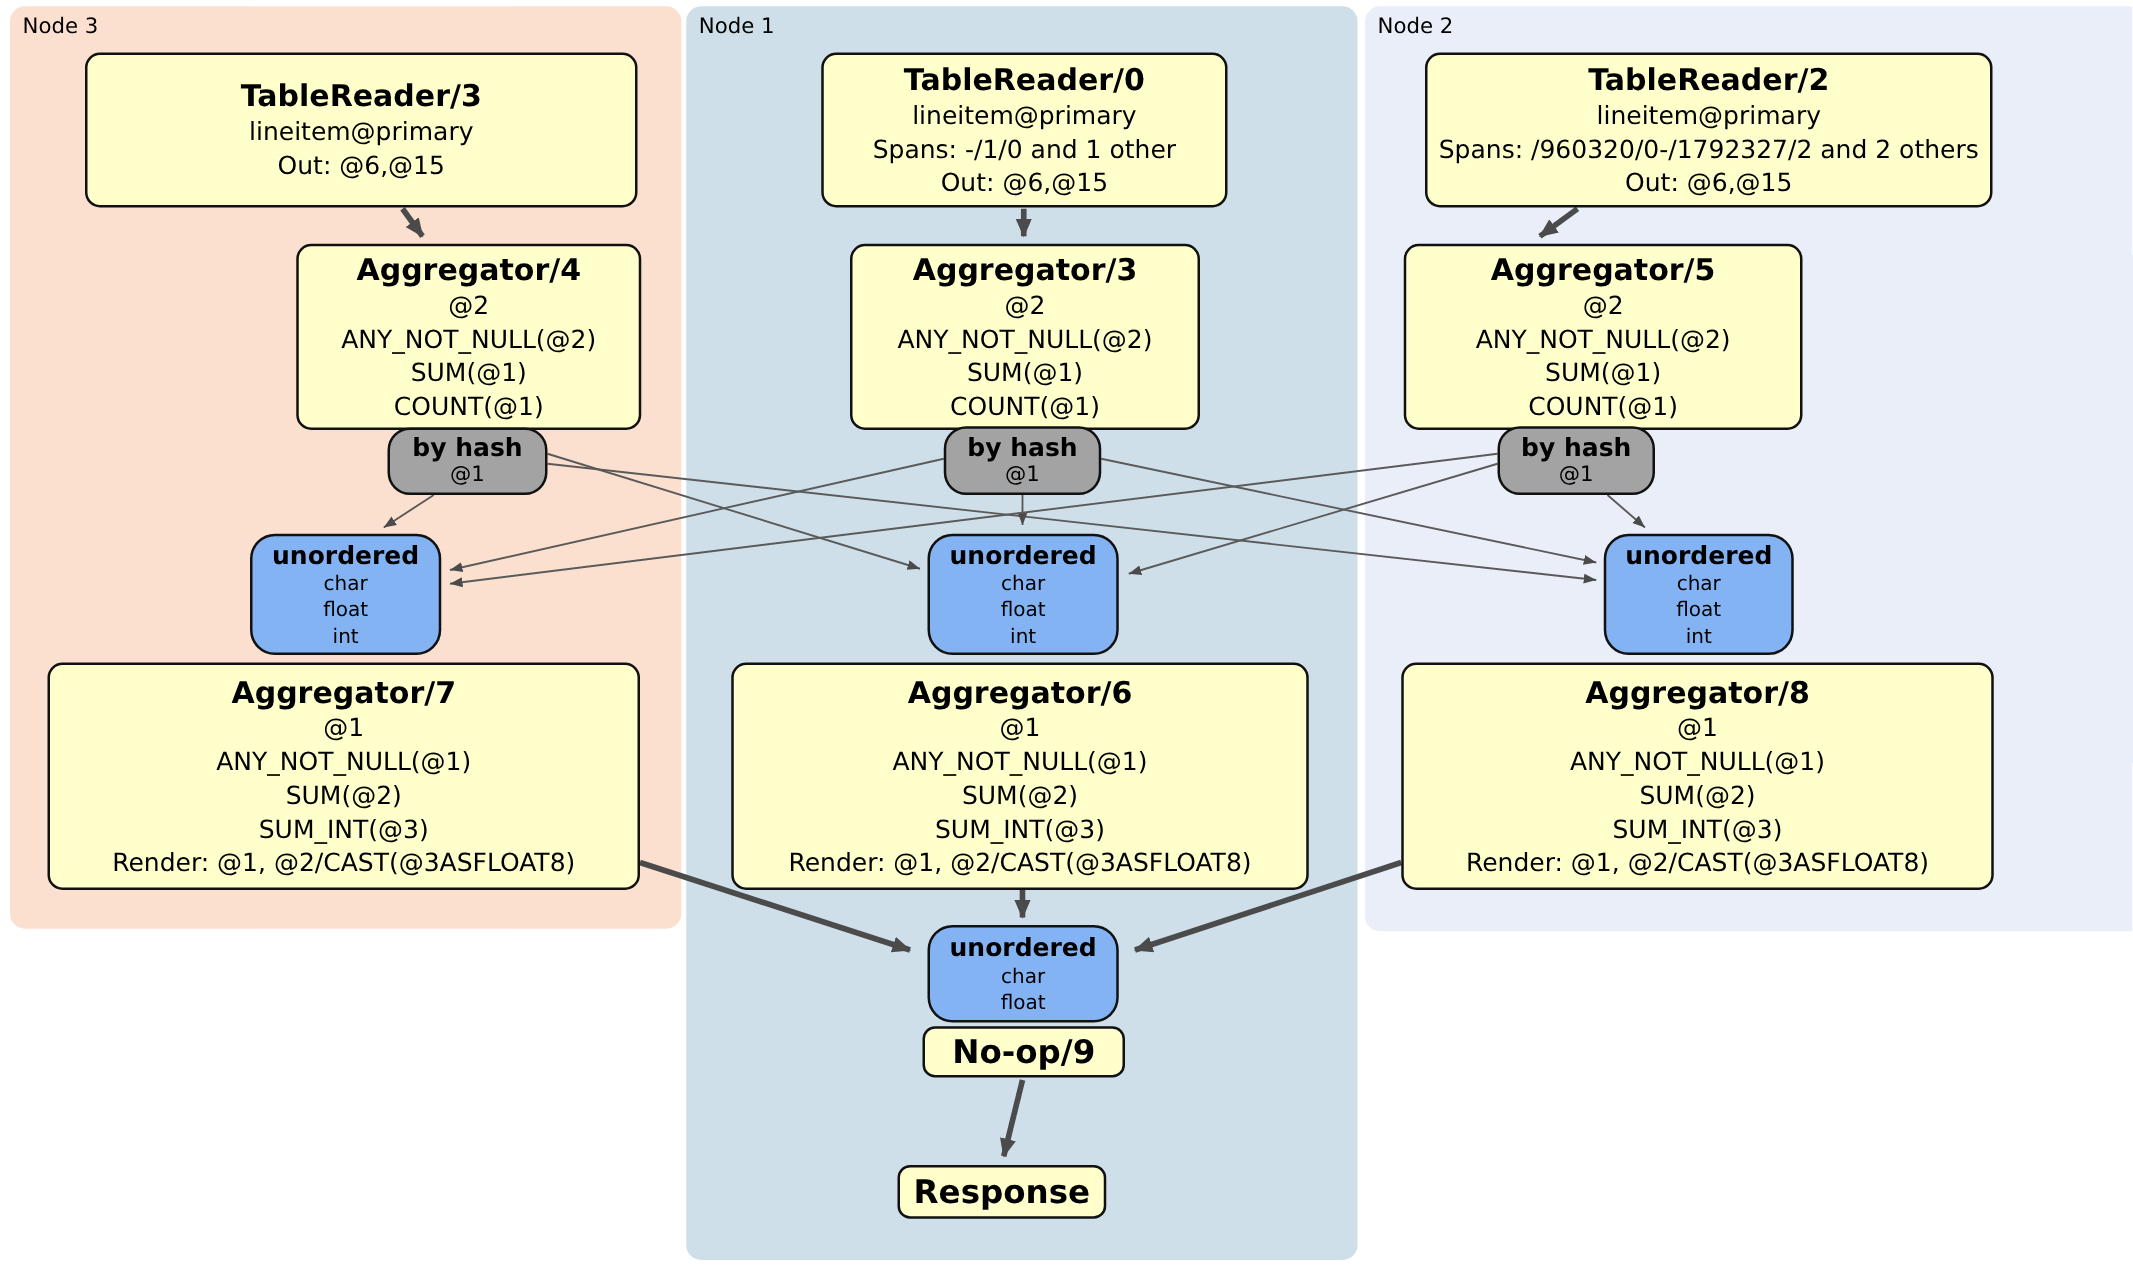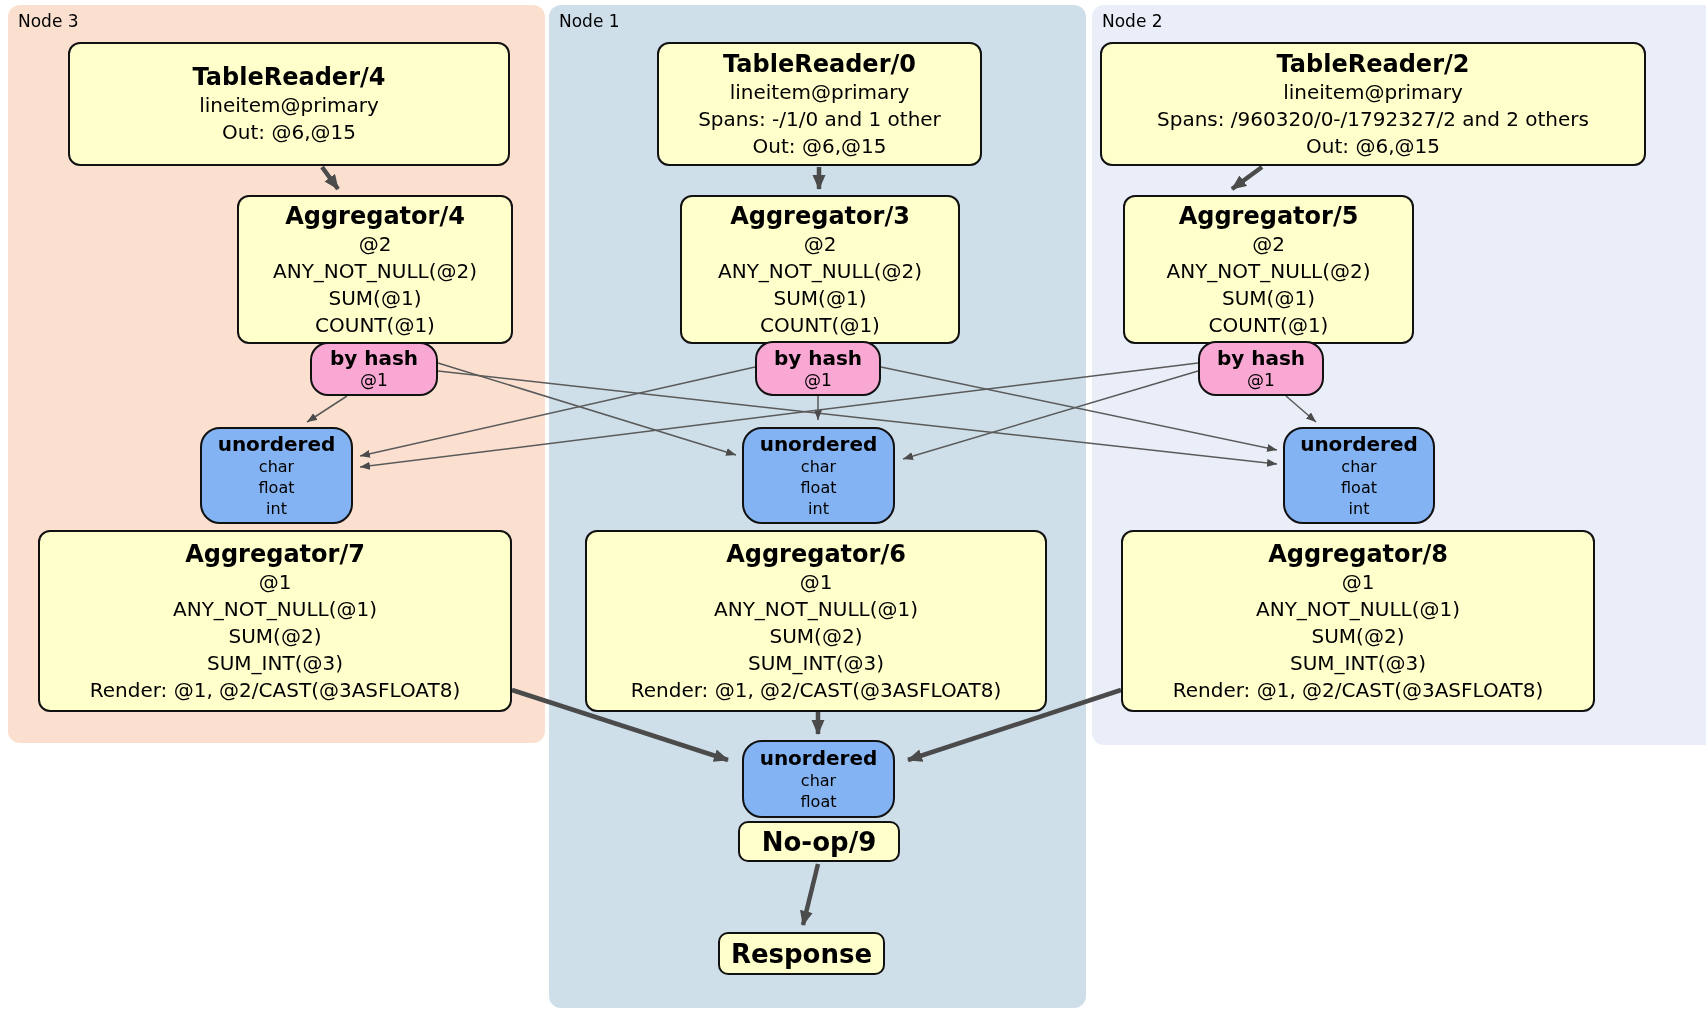--- a/index.html
+++ b/index.html
@@ -17,21 +17,21 @@
   .e-thick{stroke:#4b4b4b;stroke-width:4.5;fill:none;}
   .pbox{
     position:absolute;background:#ffffcc;border:2px solid #111;border-radius:12px;
     display:flex;flex-direction:column;align-items:center;justify-content:center;
     text-align:center;z-index:2;box-sizing:border-box;
   }
   .ptitle{font-weight:bold;font-size:24px;line-height:30px;white-space:nowrap;}
   .pline{font-size:20px;line-height:27px;white-space:nowrap;}
   .ptitle-sm{font-weight:bold;font-size:26px;line-height:30px;white-space:nowrap;}
   .router{
-    position:absolute;background:#f9a8d4;border:2px solid #111;border-radius:18px;
+    position:absolute;background:#a3a3a3;border:2px solid #111;border-radius:18px;
     display:flex;flex-direction:column;align-items:center;justify-content:center;
     text-align:center;z-index:3;box-sizing:border-box;
   }
   .rtitle{font-weight:bold;font-size:20px;line-height:23px;white-space:nowrap;}
   .rline{font-size:17px;line-height:21px;white-space:nowrap;}
   .sync{
     position:absolute;background:#84b3f3;border:2px solid #111;border-radius:20px;
     display:flex;flex-direction:column;align-items:center;justify-content:center;
     text-align:center;z-index:3;box-sizing:border-box;
   }
@@ -76,52 +76,52 @@
     <line class="e-thin" x1="438" y1="371" x2="1277" y2="464" marker-end="url(#mthin)"></line>
     <line class="e-thin" x1="818" y1="396" x2="818" y2="420" marker-end="url(#mthin)"></line>
     <line class="e-thin" x1="755" y1="367" x2="360" y2="456" marker-end="url(#mthin)"></line>
     <line class="e-thin" x1="881" y1="367" x2="1277" y2="450" marker-end="url(#mthin)"></line>
     <line class="e-thin" x1="1286" y1="396" x2="1316" y2="422" marker-end="url(#mthin)"></line>
     <line class="e-thin" x1="1198" y1="363" x2="360" y2="467" marker-end="url(#mthin)"></line>
     <line class="e-thin" x1="1198" y1="371" x2="903" y2="459" marker-end="url(#mthin)"></line>
   </svg>
 
   <div class="pbox" style="left:68px;top:42px;width:442px;height:124px;">
-    <div class="ptitle">TableReader/4</div>
+    <div class="ptitle">TableReader/3</div>
     <div class="pline">lineitem@primary</div>
     <div class="pline">Out: @6,@15</div>
   </div>
   <div class="pbox" style="left:657px;top:42px;width:325px;height:124px;">
     <div class="ptitle">TableReader/0</div>
     <div class="pline">lineitem@primary</div>
     <div class="pline">Spans: -/1/0 and 1 other</div>
     <div class="pline">Out: @6,@15</div>
   </div>
-  <div class="pbox" style="left:1100px;top:42px;width:546px;height:124px;">
+  <div class="pbox" style="left:1140px;top:42px;width:454px;height:124px;">
     <div class="ptitle">TableReader/2</div>
     <div class="pline">lineitem@primary</div>
     <div class="pline">Spans: /960320/0-/1792327/2 and 2 others</div>
     <div class="pline">Out: @6,@15</div>
   </div>
 
   <div class="pbox" style="left:237px;top:195px;width:276px;height:149px;">
     <div class="ptitle">Aggregator/4</div>
     <div class="pline">@2</div>
     <div class="pline">ANY_NOT_NULL(@2)</div>
     <div class="pline">SUM(@1)</div>
     <div class="pline">COUNT(@1)</div>
   </div>
   <div class="pbox" style="left:680px;top:195px;width:280px;height:149px;">
     <div class="ptitle">Aggregator/3</div>
     <div class="pline">@2</div>
     <div class="pline">ANY_NOT_NULL(@2)</div>
     <div class="pline">SUM(@1)</div>
     <div class="pline">COUNT(@1)</div>
   </div>
-  <div class="pbox" style="left:1123px;top:195px;width:291px;height:149px;">
+  <div class="pbox" style="left:1123px;top:195px;width:319px;height:149px;">
     <div class="ptitle">Aggregator/5</div>
     <div class="pline">@2</div>
     <div class="pline">ANY_NOT_NULL(@2)</div>
     <div class="pline">SUM(@1)</div>
     <div class="pline">COUNT(@1)</div>
   </div>
 
   <div class="router" style="left:310px;top:342px;width:128px;height:54px;">
     <div class="rtitle">by hash</div>
     <div class="rline">@1</div>

